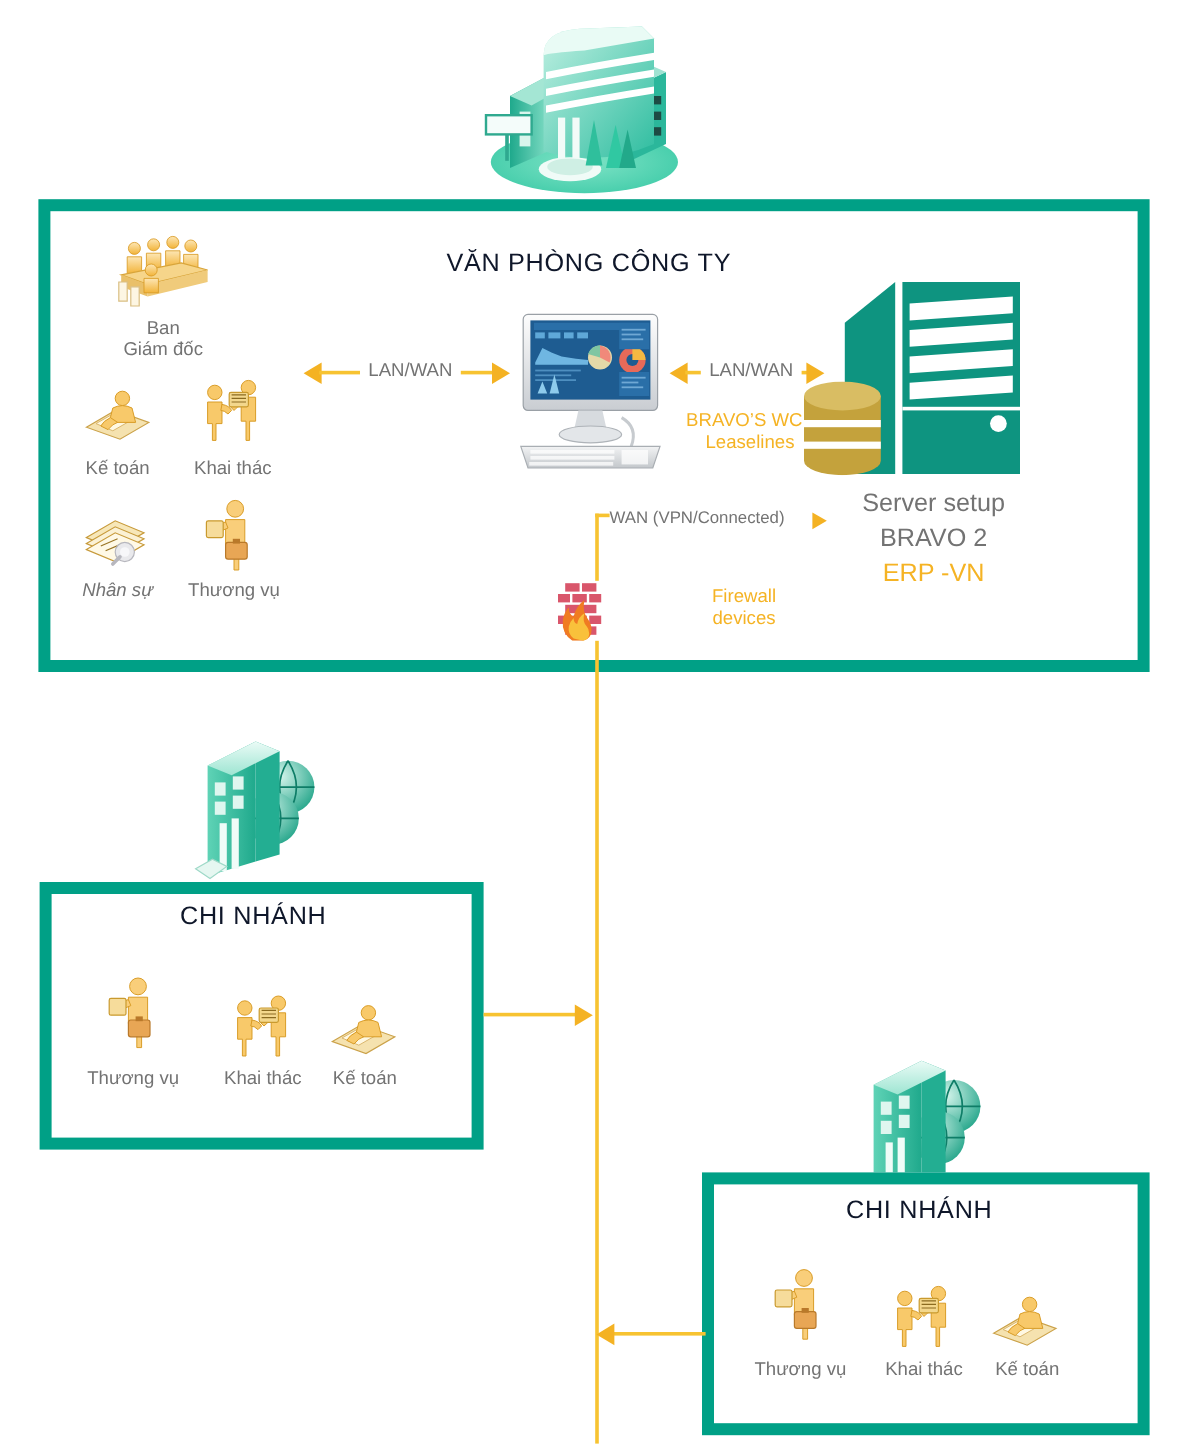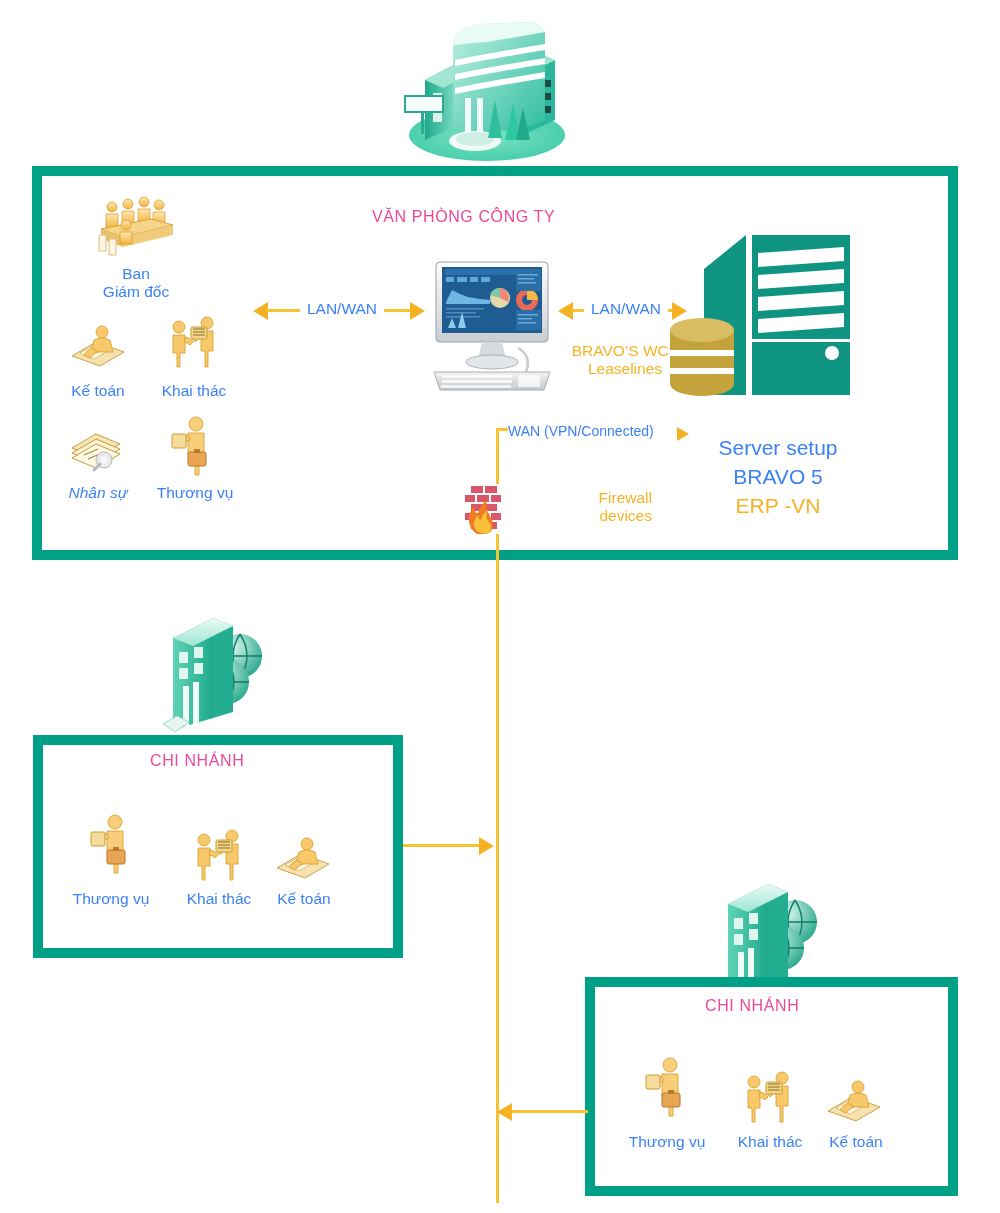--- a/index.html
+++ b/index.html
@@ -19,41 +19,41 @@
     position: absolute;
     border: 10px solid #00A086;
     background: #ffffff;
   }
   #office-box   { left: 32px;  top: 166px;  width: 926px; height: 394px; }
   #branch1-box  { left: 33px;  top: 735px;  width: 370px; height: 223px; }
   #branch2-box  { left: 585px; top: 977px;  width: 373px; height: 219px; }
 
   .box-title {
     position: absolute;
-    color: #ec4899;
-    font-size: 16px;
+    color: #0f172a;
+    font-size: 21px;
     letter-spacing: 0.6px;
     white-space: nowrap;
     font-weight: 400;
   }
   #office-title  { left: 372px; top: 208px; }
   #branch1-title { left: 150px; top: 752px; }
   #branch2-title { left: 705px; top: 997px; }
 
   
   .lbl {
     position: absolute;
-    color: #3b82f6;
+    color: #737373;
     font-size: 15.5px;
     white-space: nowrap;
     text-align: center;
     line-height: 1.18;
   }
   .lbl.gold { color: #F5B324; }
-  .lbl.big  { font-size: 20px; margin-top: 28px; }
+  .lbl.big  { font-size: 20px; }
 
   
   .hline { position: absolute; background: #F7C331; height: 3px; }
   .vline { position: absolute; background: #F7C331; width: 3px; }
   .arrow-r, .arrow-l, .arrow-d, .arrow-u {
     position: absolute; width: 0; height: 0;
   }
   .arrow-r { border-top: 9px solid transparent; border-bottom: 9px solid transparent; border-left: 15px solid #F4B223; }
   .arrow-l { border-top: 9px solid transparent; border-bottom: 9px solid transparent; border-right: 15px solid #F4B223; }
   .arrow-r.sm { border-top-width: 7px; border-bottom-width: 7px; border-left-width: 12px; }
@@ -337,21 +337,21 @@
 <div class="icon" style="left:668px; top:318px; width:68px; height:78px;">
   <svg viewBox="0 0 68 78" width="68" height="78">
     <path d="M2 12 h64 v54 a32 12 0 0 1 -64 0 z" fill="#C4A23C"></path>
     <ellipse cx="34" cy="12" rx="32" ry="12" fill="#D9BD63"></ellipse>
     <rect x="2" y="32" width="64" height="6" fill="#ffffff"></rect>
     <rect x="2" y="50" width="64" height="6" fill="#ffffff"></rect>
   </svg>
 </div>
 
 <div class="lbl big" style="left:668px; top:408px; width:220px; font-size:21px;">Server setup</div>
-<div class="lbl big" style="left:668px; top:437px; width:220px; font-size:21px;">BRAVO 5</div>
+<div class="lbl big" style="left:668px; top:437px; width:220px; font-size:21px;">BRAVO 2</div>
 <div class="lbl big gold" style="left:668px; top:466px; width:220px; font-size:21px;">ERP -VN</div>
 
 <div class="vline" style="left:496px; top:428px; height:56px;"></div>
 <div class="hline" style="left:496px; top:428px; width:14px;"></div>
 <div class="lbl" style="left:508px; top:423px; width:178px; text-align:left; font-size:14px; background:#fff;">WAN (VPN/Connected)</div>
 <div class="arrow-r sm" style="left:677px; top:427px;"></div>
 
 <div class="icon" id="firewall-icon">
   <svg viewBox="0 0 48 52" width="48" height="52">
     <g fill="#D9566B">
@@ -365,21 +365,21 @@
       <rect x="2" y="31" width="10" height="7"></rect>
         <rect x="14" y="31" width="12" height="7"></rect>
         <rect x="28" y="31" width="10" height="7"></rect>
       <rect x="8" y="40" width="12" height="7"></rect>
         <rect x="22" y="40" width="12" height="7"></rect>
     </g>
     <path d="M14 52 q-9 -6 -8 -16 q0 -6 5 -12 q0 6 4 8 q2 -9 9 -14 q-2 10 3 16 q3 4 3 9 q0 7 -7 9 z" fill="#F07C22"></path>
     <path d="M15 50 q-5 -4 -4 -10 q1 -4 4 -7 q0 4 3 5 q1 -6 6 -9 q-2 7 2 11 q2 2 2 6 q0 5 -5 6 z" fill="#F9C13B"></path>
   </svg>
 </div>
-<div class="lbl gold" style="left:532px; top:489px; width:120px; text-align:right;">
+<div class="lbl gold" style="left:560px; top:489px; width:120px; text-align:center;">
   <span>Firewall</span><br>
   <span>devices</span>
 </div>
 
 <div class="vline" style="left:496px; top:534px; height:669px;"></div>
 
 <div class="icon" style="left:155px; top:612px; width:118px; height:122px;">
   <svg viewBox="0 0 118 122" width="118" height="122">
     <defs>
       <linearGradient id="gB1" x1="0" y1="0" x2="1" y2="0">

